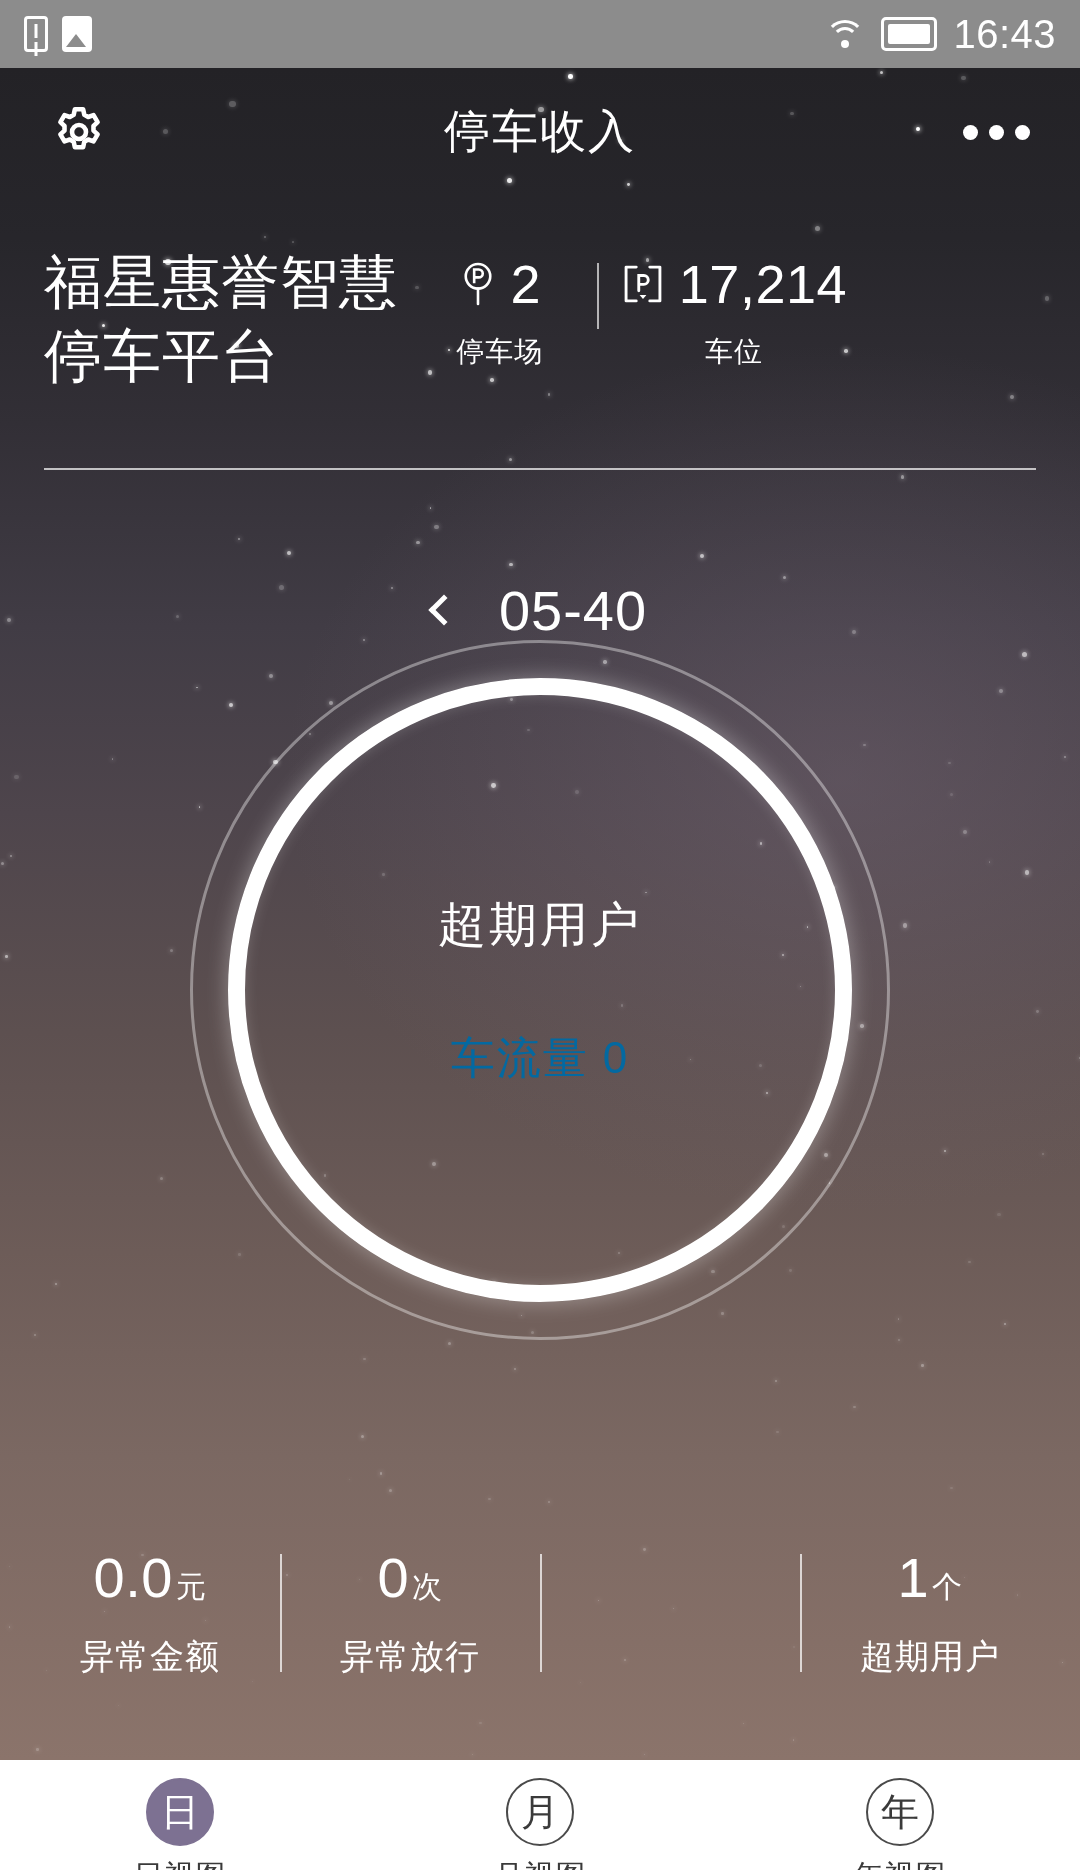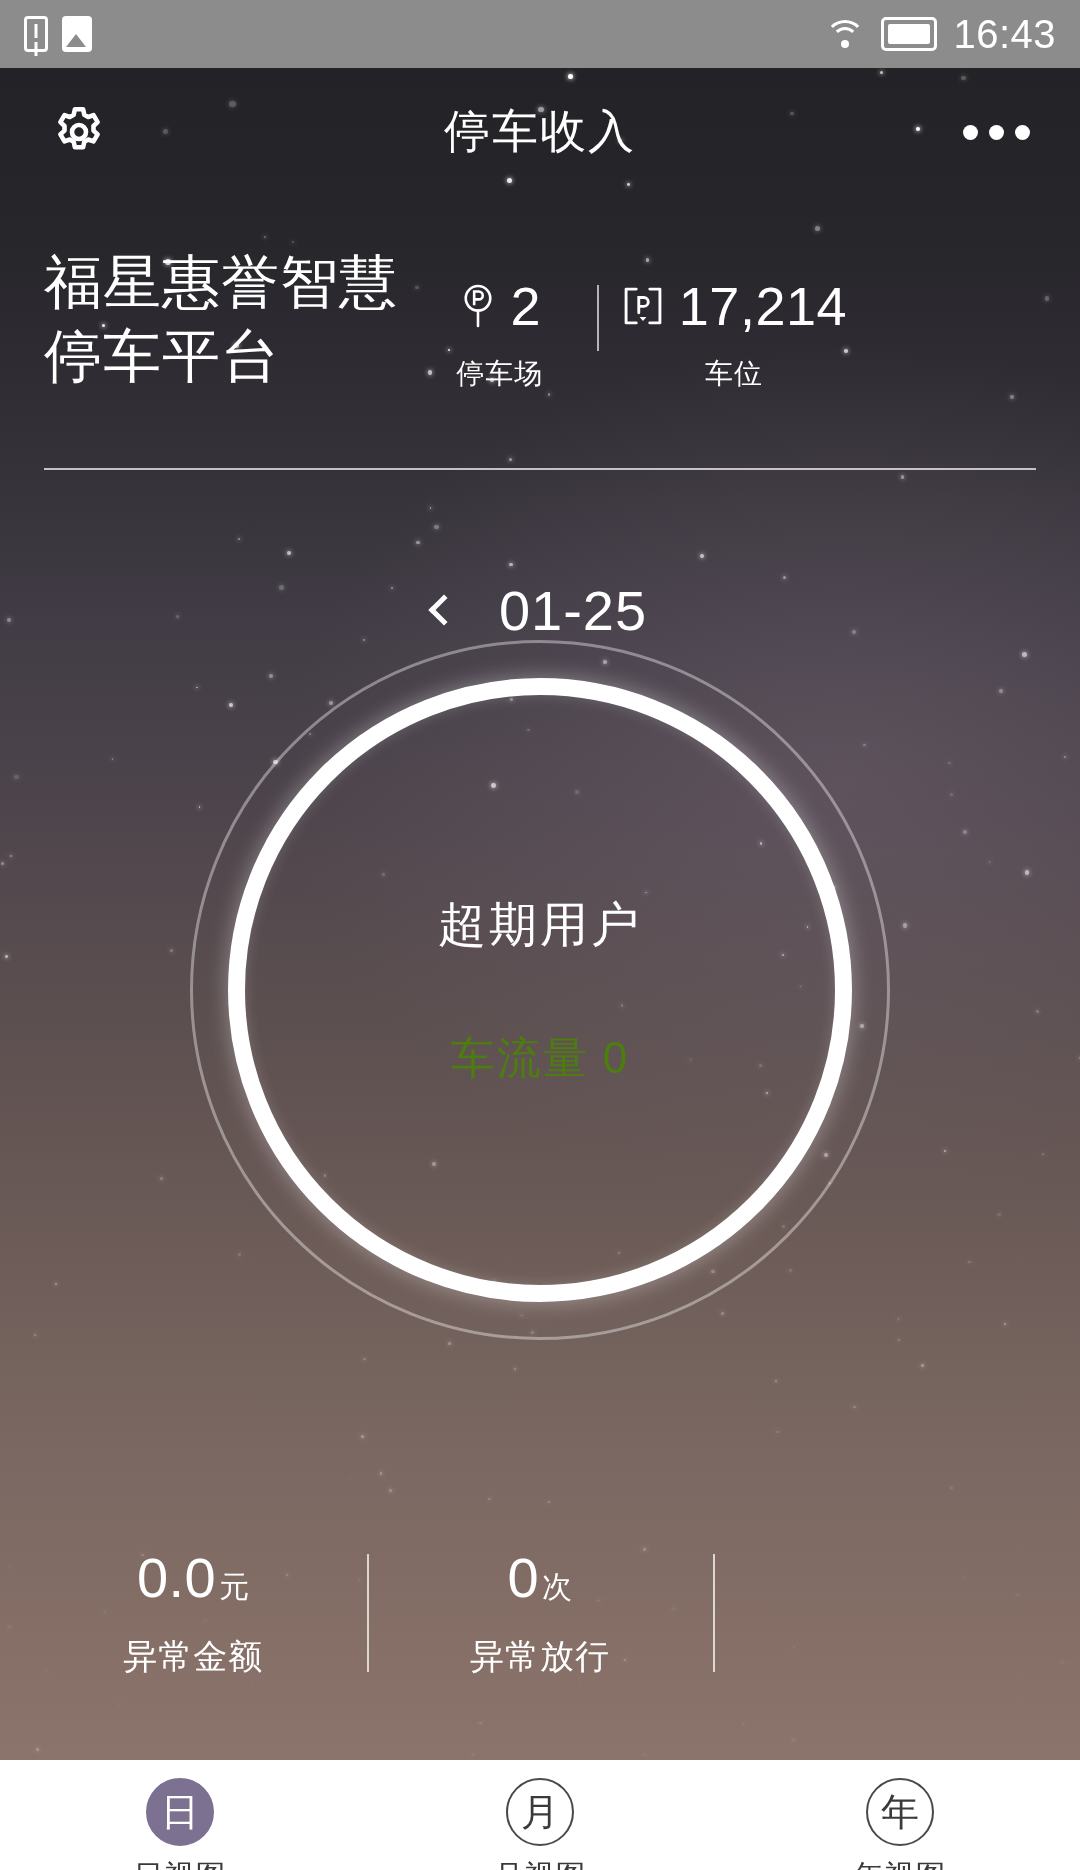--- a/index.html
+++ b/index.html
@@ -92,21 +92,21 @@
   }
   .gear-icon { width:58px; height:58px; position:relative; z-index:2; }
   .dots-icon {
     margin-left:auto; display:flex; gap:11px; z-index:2;
   }
   .dots-icon span { width:15px; height:15px; background:#fff; border-radius:50%; }
 
   
   .plat {
     position:absolute; top:245px; left:0; width:891px;
-    display:flex; align-items:flex-end; padding:0 44px; z-index:20;
+    display:flex; align-items:flex-start; padding:0 44px; z-index:20;
   }
   .plat-name {
     color:#fff; font-size:58px; line-height:1.28; width:540px;
     letter-spacing:1px;
   }
   .plat-stats { display:flex; align-items:flex-start; padding-top:12px; }
   .stat-cell { text-align:center; min-width:150px; }
   .stat-top { display:flex; align-items:center; justify-content:center; gap:14px; }
   .stat-num { color:#fff; font-size:54px; line-height:1; letter-spacing:0.5px; }
   .stat-label { color:#fff; font-size:28px; margin-top:22px; letter-spacing:1px; }
@@ -149,21 +149,21 @@
   }
   .gauge-body {
     position:absolute; inset:0; display:flex; flex-direction:column;
     align-items:center; justify-content:center;
   }
   .gauge-title { color:#ffffff; font-size:48px; letter-spacing:3px; }
   .gauge-value {
     color:#e2edf4; font-size:110px; line-height:1; margin-top:54px;
     letter-spacing:1px; text-shadow:0 0 16px rgba(200,225,240,0.35);
   }
-  .gauge-sub { color:#4d7c0f; font-size:44px; margin-top:72px; letter-spacing:2px; }
+  .gauge-sub { color:#0369a1; font-size:44px; margin-top:72px; letter-spacing:2px; }
 
   
   .botstats {
     position:absolute; top:1540px; left:0; width:1080px; height:180px;
     display:flex; align-items:flex-start; z-index:20; padding:0 20px;
   }
   .bs-cell {
     flex:1; text-align:center; position:relative; padding-top:10px;
   }
   .bs-cell + .bs-cell::before {
@@ -416,21 +416,21 @@
         <div class="stat-label">车位</div>
       </div>
 
     </div>
   </div>
 
   <div class="hrule"></div>
 
   <div class="datenav">
     <span class="chev-left"></span>
-    <span class="date-text">01-25</span>
+    <span class="date-text">05-40</span>
   </div>
 
   <div class="gauge">
     <div class="ring-outer"></div>
     <div class="ring-inner"></div>
     <div class="gauge-body">
       <div class="gauge-title">超期用户</div>
       <div class="gauge-sub">车流量 0</div>
     </div>
   </div>
@@ -447,20 +447,26 @@
     <div class="bs-cell">
       <div class="bs-num">
         <span>0</span><span class="unit">次</span>
       </div>
       <div class="bs-label">异常放行</div>
     </div>
 
     <div class="bs-cell">
     </div>
 
+    <div class="bs-cell">
+      <div class="bs-num">
+        <span>1</span><span class="unit">个</span>
+      </div>
+      <div class="bs-label">超期用户</div>
+    </div>
 
   </div>
 
   <div class="tabbar">
     <div class="tab active">
       <div class="tab-circle">日</div>
       <div class="tab-label">日视图</div>
     </div>
     <div class="tab">
       <div class="tab-circle">月</div>

